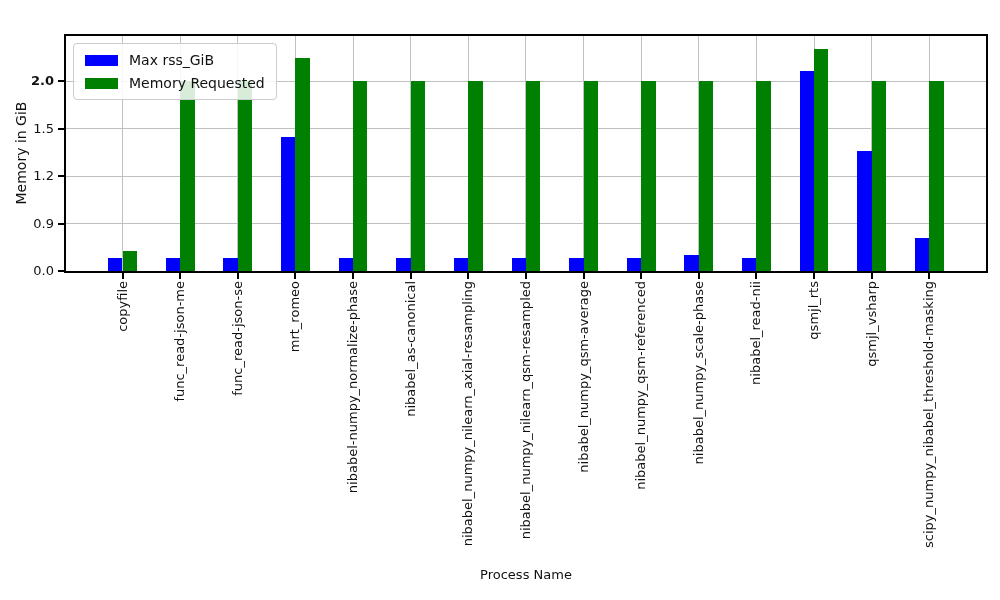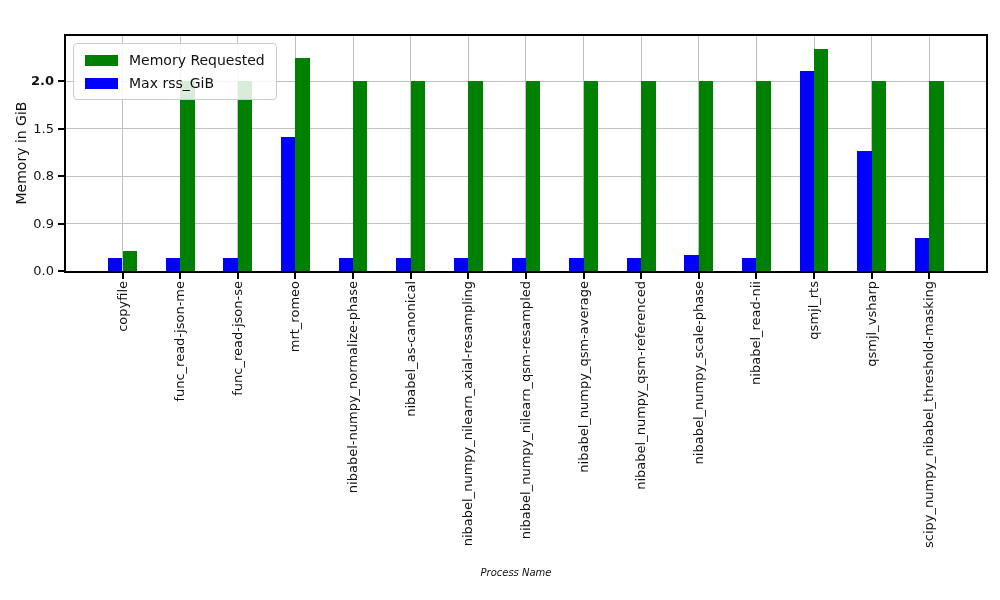--- a/index.html
+++ b/index.html
@@ -63,24 +63,23 @@
   .xcat-label {
     position: absolute;
     writing-mode: vertical-rl;
     transform: rotate(180deg);
     font-size: 13px;
     line-height: 18px;
     white-space: nowrap;
   }
   .axis-label-x {
     position: absolute;
-    left: 56px; top: 567px; width: 920px;
+    left: 66px; top: 567px; width: 920px;
     text-align: center;
-    font-size: 10px;
-    font-style: italic;
+    font-size: 13px;
   }
   .axis-label-y {
     position: absolute;
     left: 21px; top: 153px;
     white-space: nowrap;
     transform: translate(-50%, -50%) rotate(-90deg);
     font-size: 14px;
   }
 </style>
 </head>
@@ -137,37 +136,37 @@
         <div class="bar" style="left: 690.43px; width: 14.4px; top: 45.4839px; height: 189.516px; background: rgb(0, 128, 0);"></div>
         <div class="bar" style="left: 733.66px; width: 14.4px; top: 35.0605px; height: 199.94px; background: rgb(0, 0, 255);"></div>
         <div class="bar" style="left: 748.06px; width: 14.4px; top: 13.2661px; height: 221.734px; background: rgb(0, 128, 0);"></div>
         <div class="bar" style="left: 791.29px; width: 14.4px; top: 114.657px; height: 120.343px; background: rgb(0, 0, 255);"></div>
         <div class="bar" style="left: 805.69px; width: 14.4px; top: 45.4839px; height: 189.516px; background: rgb(0, 128, 0);"></div>
         <div class="bar" style="left: 848.92px; width: 14.4px; top: 201.835px; height: 33.1653px; background: rgb(0, 0, 255);"></div>
         <div class="bar" style="left: 863.32px; width: 14.4px; top: 45.4839px; height: 189.516px; background: rgb(0, 128, 0);"></div>
       </div>
     <div class="legend" id="legend">
         <div class="legend-item">
+          <div class="legend-swatch" style="background: rgb(0, 0, 255);"></div>
+          <div>Max rss_GiB</div>
+        </div>
+        <div class="legend-item">
           <div class="legend-swatch" style="background: rgb(0, 128, 0);"></div>
           <div>Memory Requested</div>
-        </div>
-        <div class="legend-item">
-          <div class="legend-swatch" style="background: rgb(0, 0, 255);"></div>
-          <div>Max rss_GiB</div>
         </div>
       </div>
   </div>
 
   <div id="yaxis-layer">
       <div class="ytick-mark" style="left: 58px; top: 270px;"></div>
       <div class="ytick-label" style="left: 2px; top: 263px; text-align: right;">0.0</div>
       <div class="ytick-mark" style="left: 58px; top: 222.621px;"></div>
       <div class="ytick-label" style="left: 2px; top: 215.621px;">0.9</div>
       <div class="ytick-mark" style="left: 58px; top: 175.242px;"></div>
-      <div class="ytick-label" style="left: 2px; top: 168.242px;">0.8</div>
+      <div class="ytick-label" style="left: 2px; top: 168.242px;">1.2</div>
       <div class="ytick-mark" style="left: 58px; top: 127.863px;"></div>
       <div class="ytick-label" style="left: 2px; top: 120.863px;">1.5</div>
       <div class="ytick-mark" style="left: 58px; top: 80.4839px;"></div>
       <div class="ytick-label" style="left: 2px; top: 73.4839px; font-weight: bold;">2.0</div>
     </div>
   <div id="xaxis-layer">
       <div class="xtick-mark" style="left: 121.5px; top: 273px;"></div>
       <div class="xcat-label" style="left: 113.5px; top: 281px;">copyfile</div>
       <div class="xtick-mark" style="left: 179.13px; top: 273px;"></div>
       <div class="xcat-label" style="left: 171.13px; top: 281px;">func_read-json-me</div>

